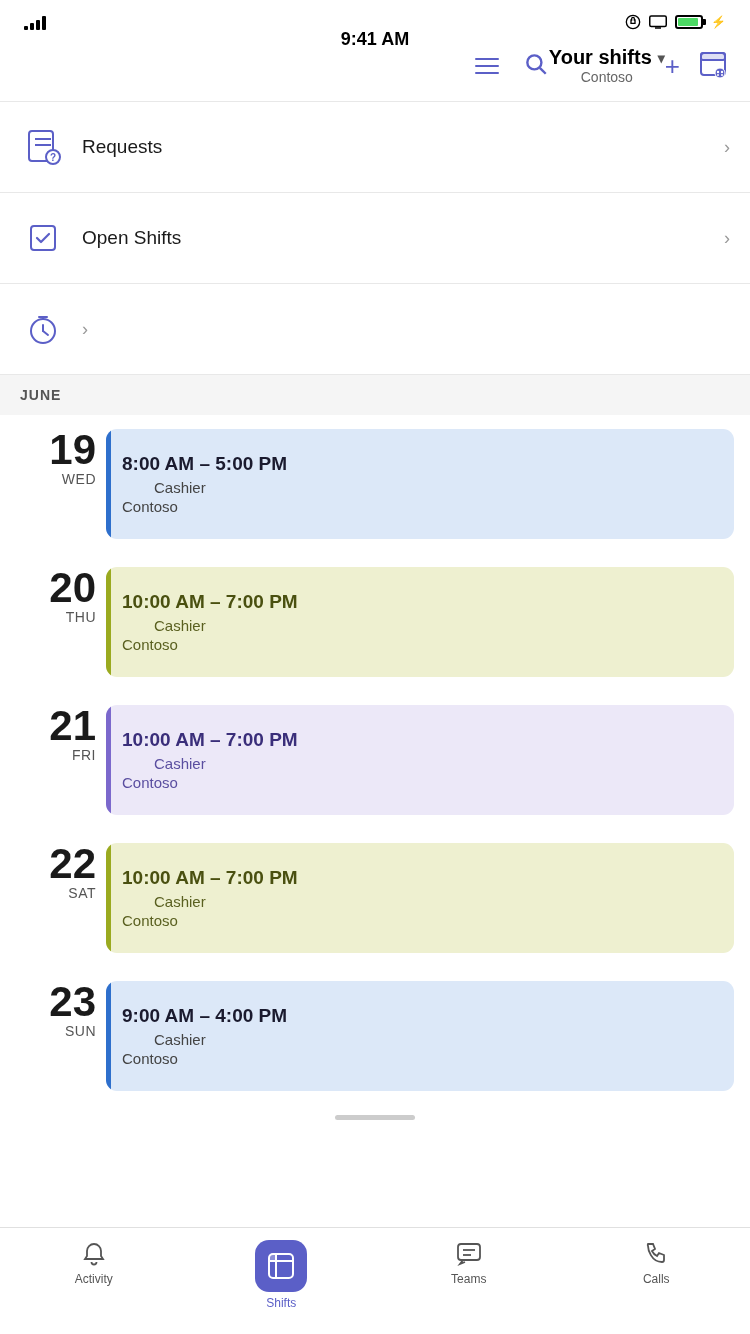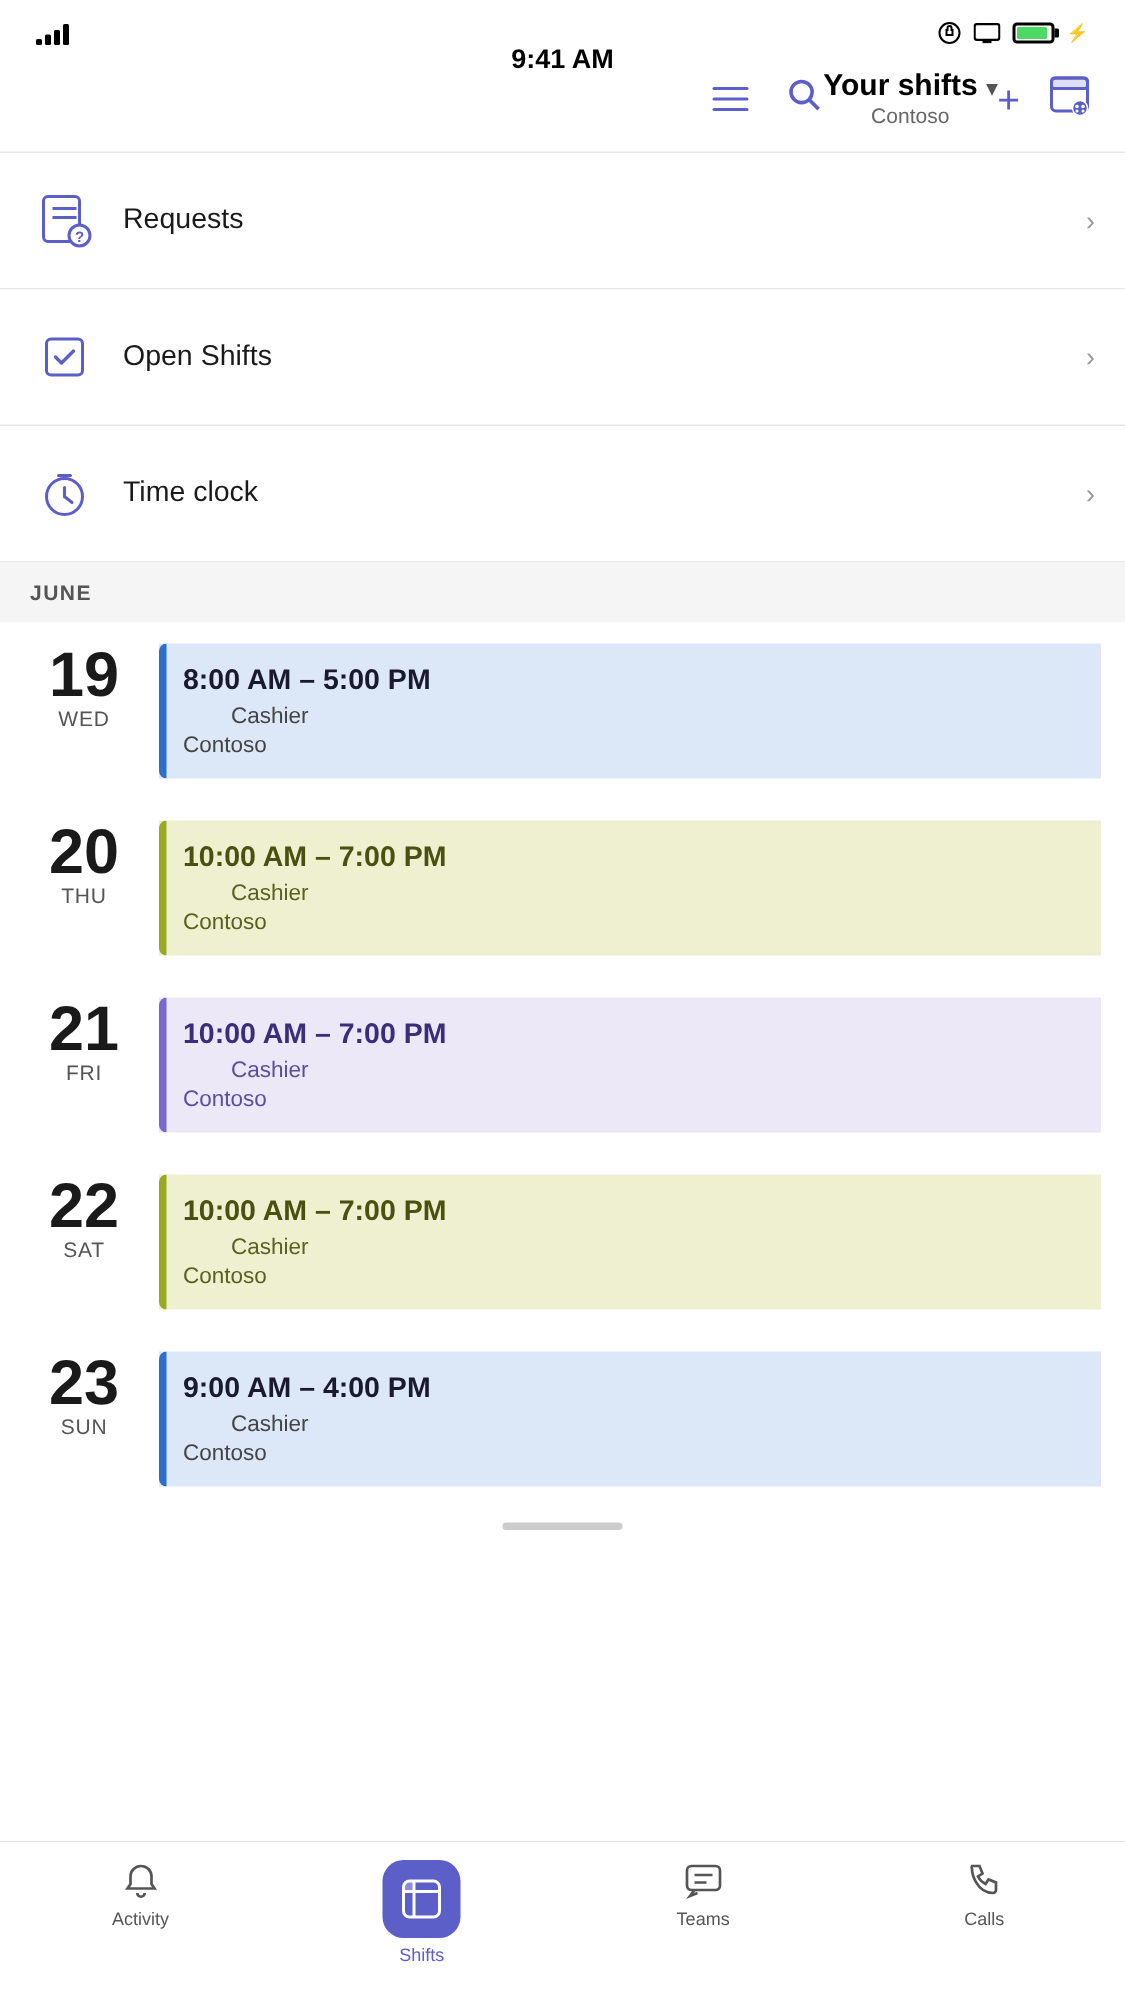--- a/index.html
+++ b/index.html
@@ -201,40 +201,40 @@
       background: #fff;
       padding: 0 10px;
     }
     .schedule-item {
       display: flex;
       align-items: flex-start;
       padding: 14px 6px;
     }
     .schedule-date {
       width: 90px;
-      text-align: center;
+      text-align: right;
       padding-right: 10px;
       flex-shrink: 0;
     }
     .schedule-day-num {
       font-size: 42px;
       font-weight: 700;
       color: #1a1a1a;
       line-height: 1;
     }
     .schedule-day-name {
       font-size: 14px;
       color: #555;
       font-weight: 500;
       letter-spacing: 0.5px;
     }
     .schedule-block {
       flex: 1;
-      border-radius: 0;
-      padding: 14px 16px;
+      border-radius: 11px;
+      padding: 24px 16px;
       position: relative;
       overflow: hidden;
       min-height: 90px;
     }
     .schedule-block::before {
       content: '';
       position: absolute;
       left: 0;
       top: 0;
       bottom: 0;
@@ -465,21 +465,20 @@
   <div class="menu-item">
     <div class="menu-item-icon">
       <svg width="40" height="40" viewBox="0 0 40 40" fill="none">
         <circle cx="20" cy="22" r="12" stroke="#5b5fc7" stroke-width="2" fill="none"></circle>
         <line x1="20" y1="16" x2="20" y2="22" stroke="#5b5fc7" stroke-width="2" stroke-linecap="round"></line>
         <line x1="20" y1="22" x2="25" y2="26" stroke="#5b5fc7" stroke-width="2" stroke-linecap="round"></line>
         <line x1="16" y1="8" x2="24" y2="8" stroke="#5b5fc7" stroke-width="2" stroke-linecap="round"></line>
         <line x1="20" y1="8" x2="20" y2="11" stroke="#5b5fc7" stroke-width="2"></line>
       </svg>
     </div>
-    <span class="menu-item-label">Time clock</span>
     <span class="menu-item-chevron">›</span>
   </div>
 
   <div class="divider"></div>
 
   <div class="month-header">JUNE</div>
 
   <div class="schedule-list">
 
     <div class="schedule-item">

